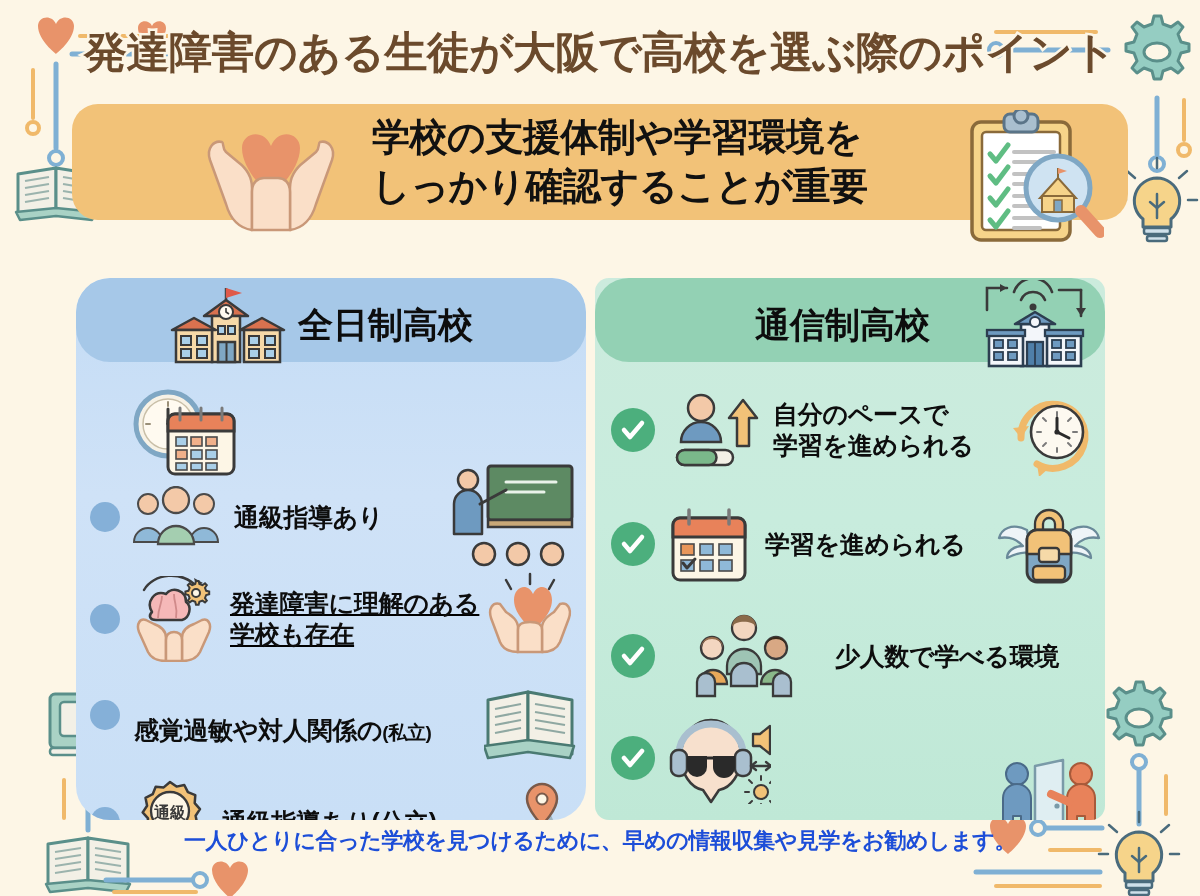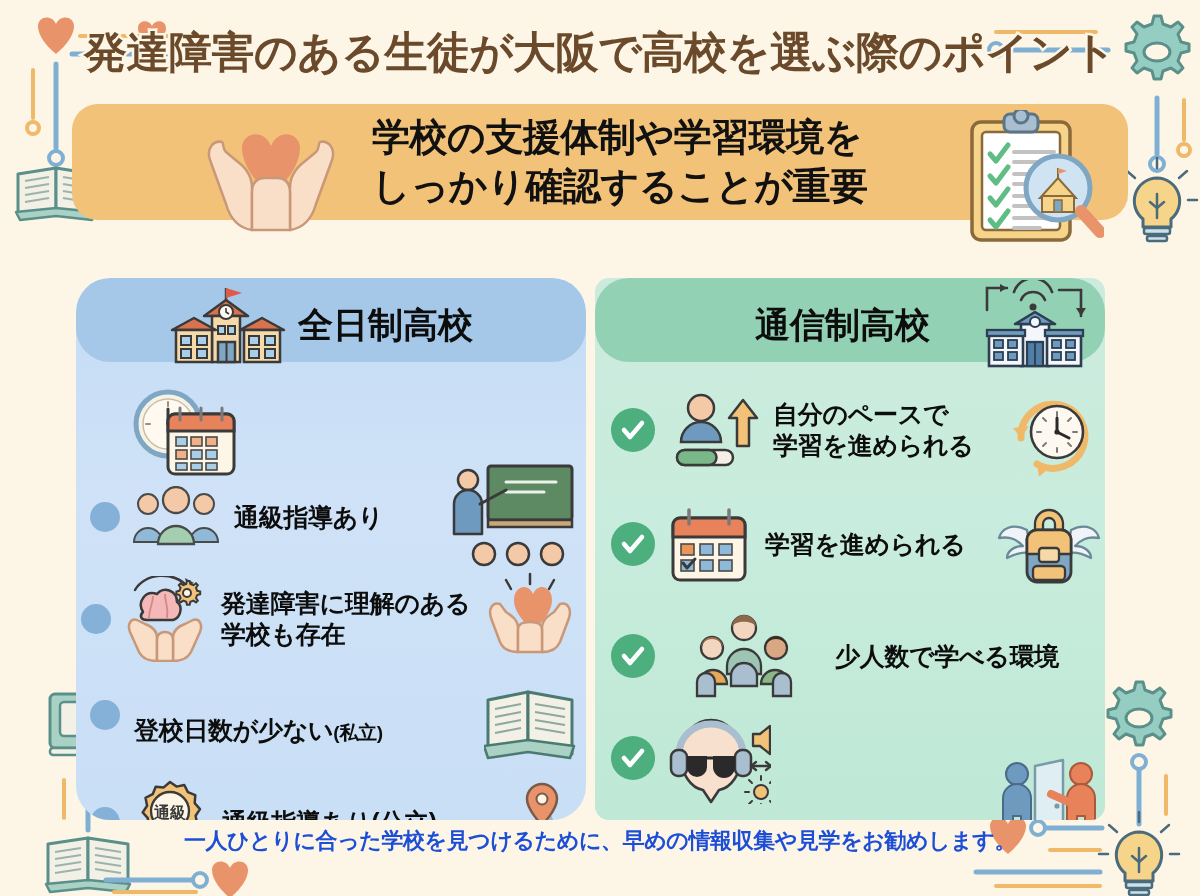--- a/index.html
+++ b/index.html
@@ -382,21 +382,21 @@
         <path d="M6 72 L6 42 a14 14 0 0 1 28 0 L34 72 Z" fill="#6e9ac0" stroke="#3a3a3a" stroke-width="2.5" stroke-linejoin="round"></path>
         <line x1="32" y1="42" x2="58" y2="28" stroke="#3a3a3a" stroke-width="3" stroke-linecap="round"></line>
         <g>
           <circle cx="36" cy="92" r="11" fill="#f3c9a8" stroke="#3a3a3a" stroke-width="2.5"></circle>
           <circle cx="70" cy="92" r="11" fill="#f3c9a8" stroke="#3a3a3a" stroke-width="2.5"></circle>
           <circle cx="104" cy="92" r="11" fill="#f3c9a8" stroke="#3a3a3a" stroke-width="2.5"></circle>
         </g>
       </svg>
     </div>
 
-    <div class="row" style="top:210px; left:5px;">
+    <div class="row" style="top:210px; left:14px;text-decoration:underline;">
       <div class="bullet"></div>
       <div class="row-icon" style="width:84px; height:86px; margin-left:12px;">
         <svg width="84" height="86" viewBox="0 0 84 86">
           <path d="M12 14 a30 24 0 0 1 52 -4" fill="none" stroke="#3a3a3a" stroke-width="2.5" stroke-linecap="round"></path>
           <path d="M64 10 l-2 -8 l9 5 Z" fill="#3a3a3a"></path>
           <g transform="translate(64,14)">
             <path d="M0 -9 l2.6 0 l0.8 3 l3 1.2 l2.6-1.8 l1.8 1.8 l-1.8 2.6 l1.2 3 l3 0.8 l0 2.6 l-3 0.8 l-1.2 3 l1.8 2.6 l-1.8 1.8 l-2.6-1.8 l-3 1.2 l-0.8 3 l-2.6 0 l-0.8-3 l-3-1.2 l-2.6 1.8 l-1.8-1.8 l1.8-2.6 l-1.2-3 l-3-0.8 l0-2.6 l3-0.8 l1.2-3 l-1.8-2.6 l1.8-1.8 l2.6 1.8 l3-1.2 Z" fill="#f2c278" stroke="#3a3a3a" stroke-width="2"></path>
             <circle cx="0" cy="3" r="4" fill="#fdf6e6" stroke="#3a3a3a" stroke-width="2"></circle>
           </g>
           <path d="M20 36 C14 26, 22 14, 34 18 C40 10, 54 14, 54 26 C60 30, 58 42, 50 44 L24 44 C18 44, 16 40, 20 36 Z" fill="#f5b8b8" stroke="#3a3a3a" stroke-width="2.5" stroke-linejoin="round"></path>
@@ -422,21 +422,21 @@
         <path d="M32 28 C32 14, 46 10, 51 22 C56 10, 70 14, 70 28 C70 44, 51 58, 51 58 C51 58, 32 44, 32 28 Z" fill="#e8936a"></path>
         <path d="M18 32 C11 30, 6 36, 9 46 L18 70 C21 77, 28 80, 36 80 L36 56 C36 48, 30 44, 24 40 Z" fill="#fadfc8" stroke="#c99878" stroke-width="2.5" stroke-linejoin="round"></path>
         <path d="M78 32 C85 30, 90 36, 87 46 L78 70 C75 77, 68 80, 60 80 L60 56 C60 48, 66 44, 72 40 Z" fill="#fadfc8" stroke="#c99878" stroke-width="2.5" stroke-linejoin="round"></path>
         <path d="M36 80 L36 58 C36 52, 40 50, 48 50 C56 50, 60 52, 60 58 L60 80 Z" fill="#fadfc8" stroke="#c99878" stroke-width="2.5"></path>
       </svg>
     </div>
 
     <div class="row" style="top:318px; left:14px;">
       <div class="bullet"></div>
       <div class="row-text" style="margin-left:14px;">
-        <span>登校日数が少ない</span><span class="small">(私立)</span>
+        <span>感覚過敏や対人関係の</span><span class="small">(私立)</span>
       </div>
     </div>
     <div class="side-icon" style="top:322px; right:10px;">
       <svg width="92" height="72" viewBox="0 0 92 72">
         <path d="M4 12 L44 4 L44 60 L4 66 Z" fill="#f3f0e6" stroke="#4a7a72" stroke-width="3" stroke-linejoin="round"></path>
         <path d="M88 12 L44 4 L44 60 L88 66 Z" fill="#f3f0e6" stroke="#4a7a72" stroke-width="3" stroke-linejoin="round"></path>
         <path d="M0 58 L44 52 L90 58 L86 70 L44 64 L4 70 Z" fill="#a9d2c5" stroke="#4a7a72" stroke-width="2.5" stroke-linejoin="round"></path>
         <g stroke="#8fa8a2" stroke-width="2">
           <line x1="11" y1="21" x2="37" y2="16"></line>
             <line x1="11" y1="29" x2="37" y2="24"></line>

